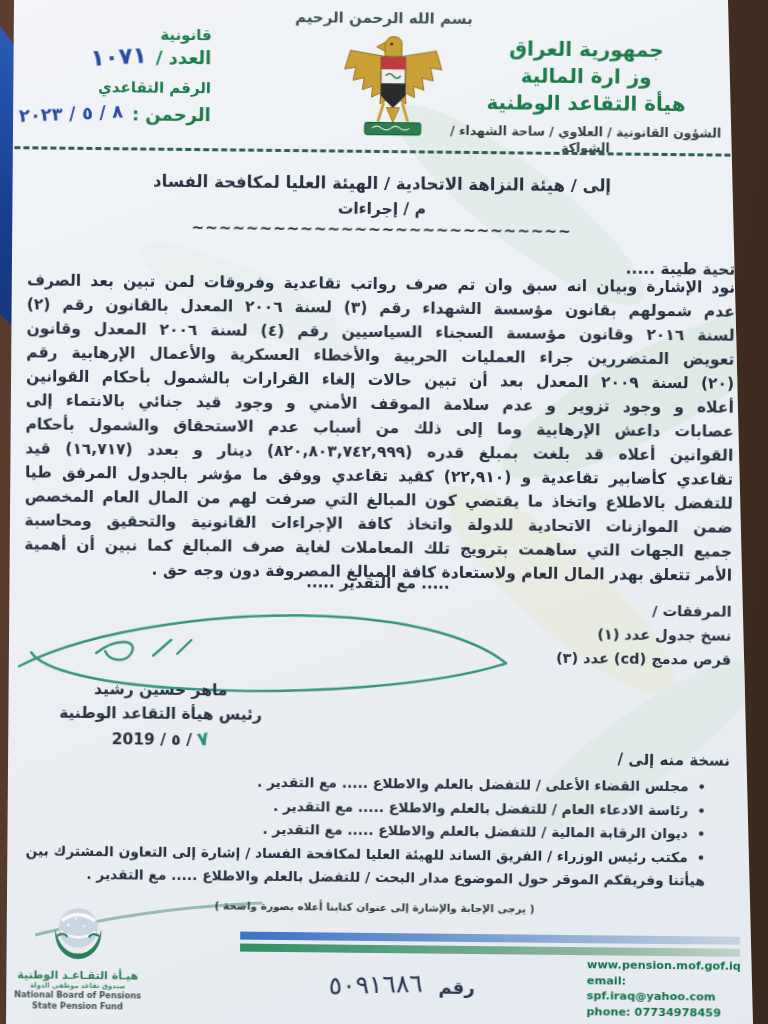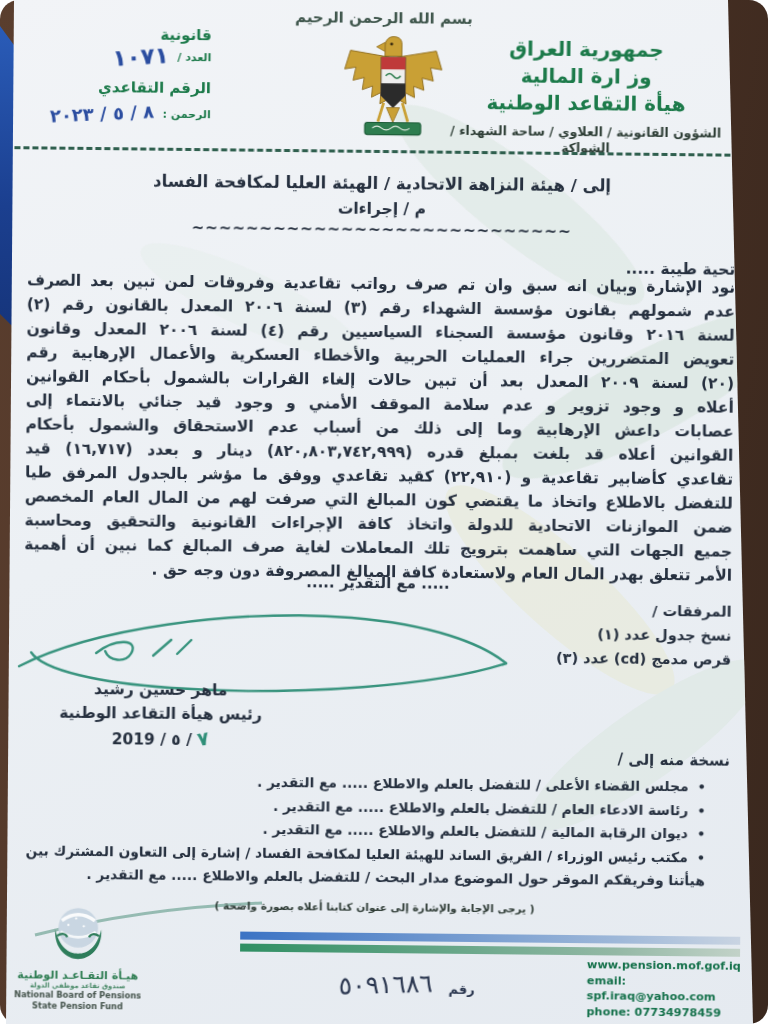--- a/index.html
+++ b/index.html
@@ -1,18 +1,18 @@
 <!DOCTYPE html>
 <html lang="ar"><head>
 <meta charset="utf-8">
 <style>
   html,body{margin:0;padding:0;}
   body{width:768px;height:1024px;overflow:hidden;font-family:"DejaVu Sans",sans-serif;}
   .scene{position:relative;width:768px;height:1024px;
-    background:linear-gradient(100deg,#5a3e2e 0%,#4a3124 55%,#3a281e 100%);border-radius:19px;}
+    background:linear-gradient(100deg,#5a3e2e 0%,#4a3124 55%,#3a281e 100%);}
   
   .blue-object{position:absolute;left:0;top:26px;width:22px;height:300px;
     background:linear-gradient(180deg,#2a5cb8,#1b3f8f 60%,#16357c);
     clip-path:polygon(0 0,100% 10%,55% 100%,0 96%);}
   
   .paper{position:absolute;inset:0;
     background:linear-gradient(160deg,#f2f4f7 0%,#ecf0f4 45%,#e5eaf0 100%);
     clip-path:polygon(14px 0,728px 0,753px 100%,6px 100%);}
   .watermark{position:absolute;inset:0;pointer-events:none;}
   .content{position:absolute;inset:0;transform:rotate(.6deg);transform-origin:0 0;
@@ -24,21 +24,21 @@
   .org{position:absolute;top:30px;right:36px;width:290px;text-align:center;
     color:#1c7a4a;font-weight:bold;font-size:20px;line-height:27px;}
   .org .dept{font-size:12.5px;color:#2e3e36;margin-top:7px;line-height:16px;}
   
   .emblem{position:absolute;top:24px;left:338px;width:112px;height:118px;}
   
   .refs{position:absolute;top:24px;left:20px;width:192px;text-align:right;
     font-weight:bold;color:#1c7a4a;white-space:nowrap;}
   .refs .cls{font-size:15px;margin-bottom:0;}
   .hrow{display:flex;align-items:center;gap:9px;}
-  .hrow .lbl{font-size:11px;}
+  .hrow .lbl{font-size:18px;}
   .hand{color:#2b4da0;font-family:"DejaVu Sans",sans-serif;}
   .hand.num{font-size:23px;letter-spacing:5px;transform:rotate(-4deg);display:inline-block;}
   .hand.date{font-size:18px;letter-spacing:2px;transform:rotate(-3deg);display:inline-block;}
   .refs .pension{font-size:15px;margin:9px 0 7px 0;}
   .divider{position:absolute;top:146px;left:16px;right:18px;border-top:3px dashed #2f5f4e;}
   
   .address{position:absolute;top:167px;left:40px;right:40px;text-align:center;}
   .to-line{font-size:16.5px;font-weight:bold;line-height:26px;}
   .subject{font-size:15.5px;font-weight:bold;line-height:24px;}
   .tilde{font-size:15px;font-weight:bold;letter-spacing:1px;line-height:18px;}
@@ -71,21 +71,21 @@
   .logo .ar1{font-size:11px;font-weight:bold;color:#2e7d52;margin-top:1px;}
   .logo .ar2{font-size:6.8px;color:#4a8a68;font-weight:bold;margin-top:1px;}
   .logo .en{font-size:8.3px;font-weight:bold;color:#45544c;line-height:1.25;}
   .stripe{position:absolute;left:250px;width:500px;height:8px;}
   .stripe.blue{top:929px;background:linear-gradient(to right,#3b73c4,#9db7d8 75%,#c9d4e2);}
   .stripe.green{top:941px;background:linear-gradient(to right,#2f8f63,#93b8a5 75%,#c2d2c8);}
   .contact{position:absolute;top:951px;left:597px;text-align:left;direction:ltr;
     font-size:11.3px;font-weight:bold;color:#15714b;line-height:15.5px;}
   .stamp{position:absolute;top:966px;left:285px;width:200px;display:flex;
     align-items:baseline;gap:16px;direction:rtl;color:#2b3750;}
-  .stamp .lab{font-size:13px;font-weight:bold;}
+  .stamp .lab{font-size:18px;font-weight:bold;}
   .stamp .digits{font-size:25px;letter-spacing:7px;transform:rotate(-2deg);display:inline-block;}
 </style>
 </head>
 <body>
 
 <div class="scene">
   <div class="blue-object"></div>
 
   <div class="paper">
 

